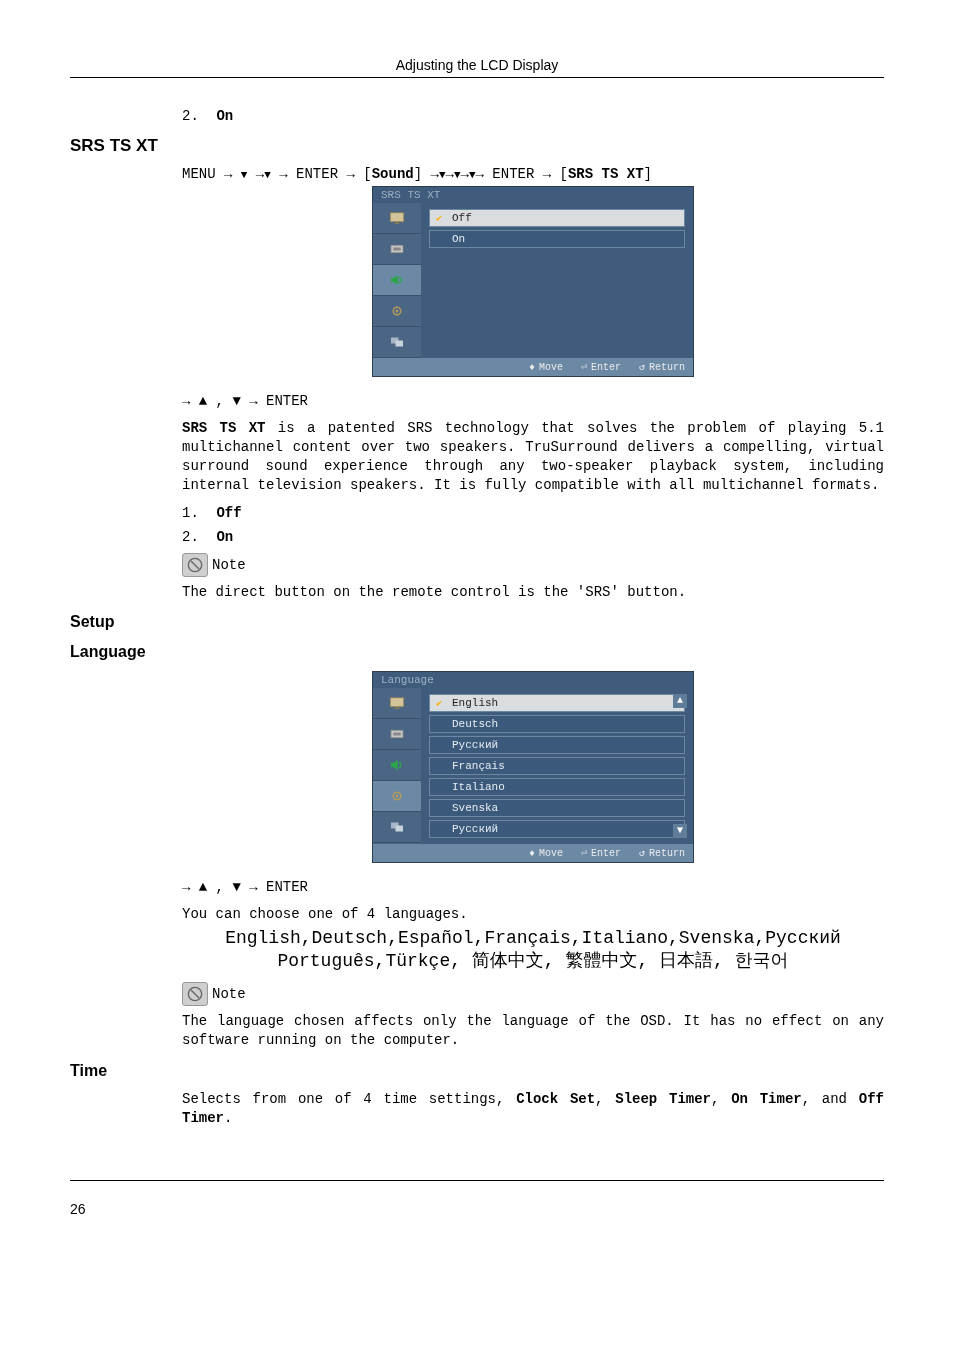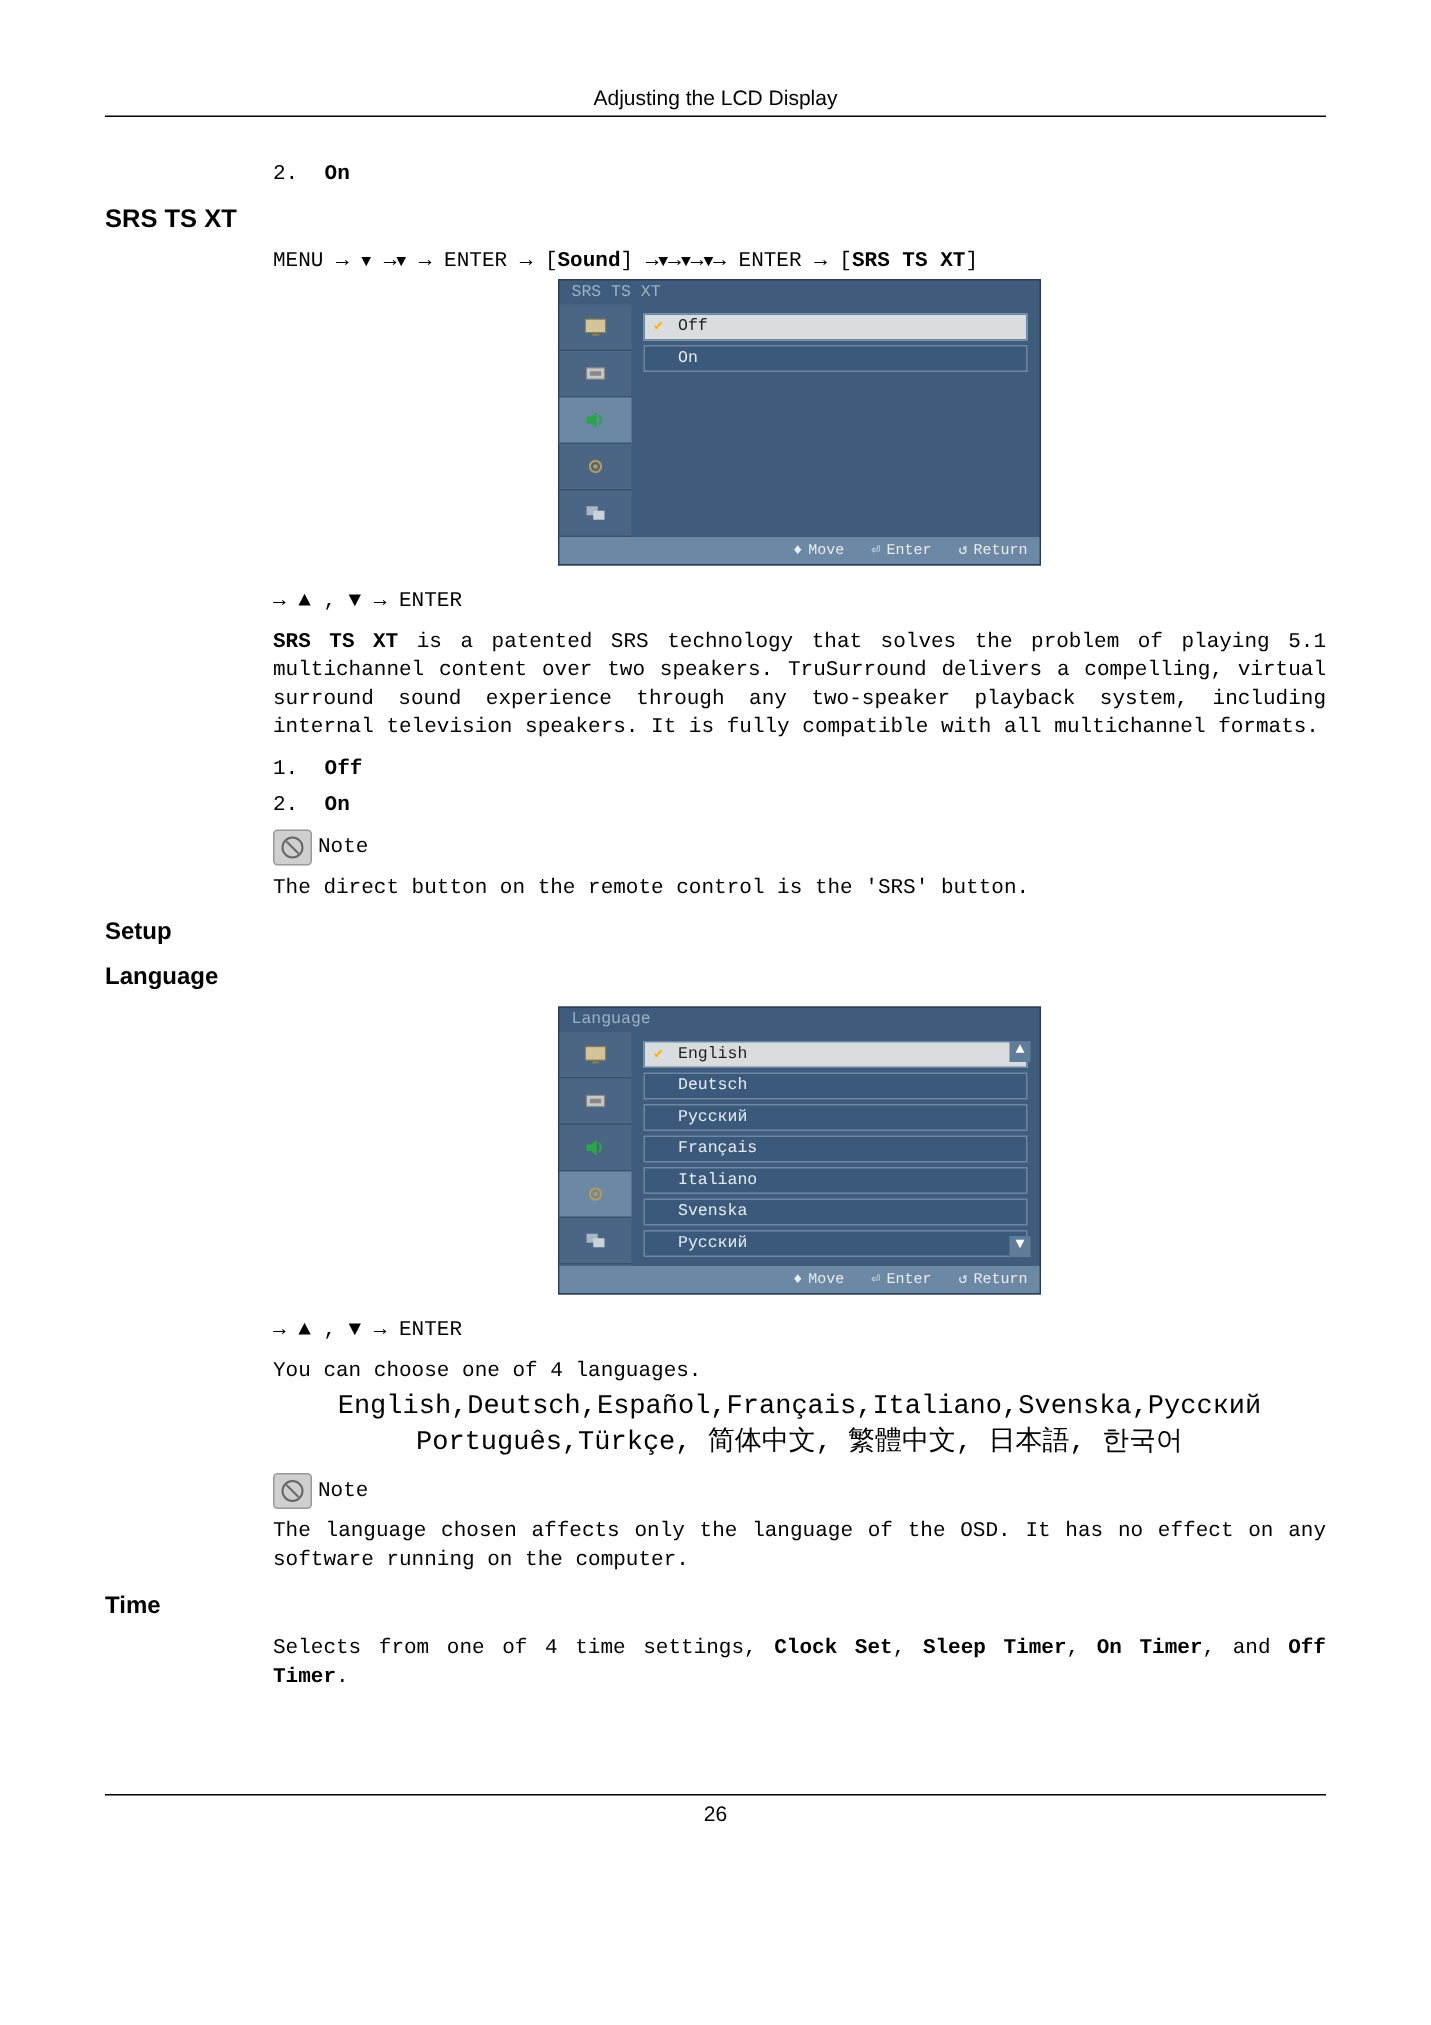--- a/index.html
+++ b/index.html
@@ -166,22 +166,22 @@
     text-align: center;
     margin: 4px 0 10px 0;
     font-size: 18px;
   }
   .footer {
     position: absolute;
     bottom: 40px;
     left: 70px;
     right: 70px;
     border-top: 1px solid #000;
-    text-align: center;
-    padding-top: 4px;
+    text-align: left;
+    padding-top: 20px;
   }
   .tri-down { font-size: 11px; }
   svg.sb-icon { width:18px; height:18px; }
 </style>
 </head>
 <body>
 
 <div class="page">
   <div class="header">
     <span>Adjusting the LCD Display</span>

